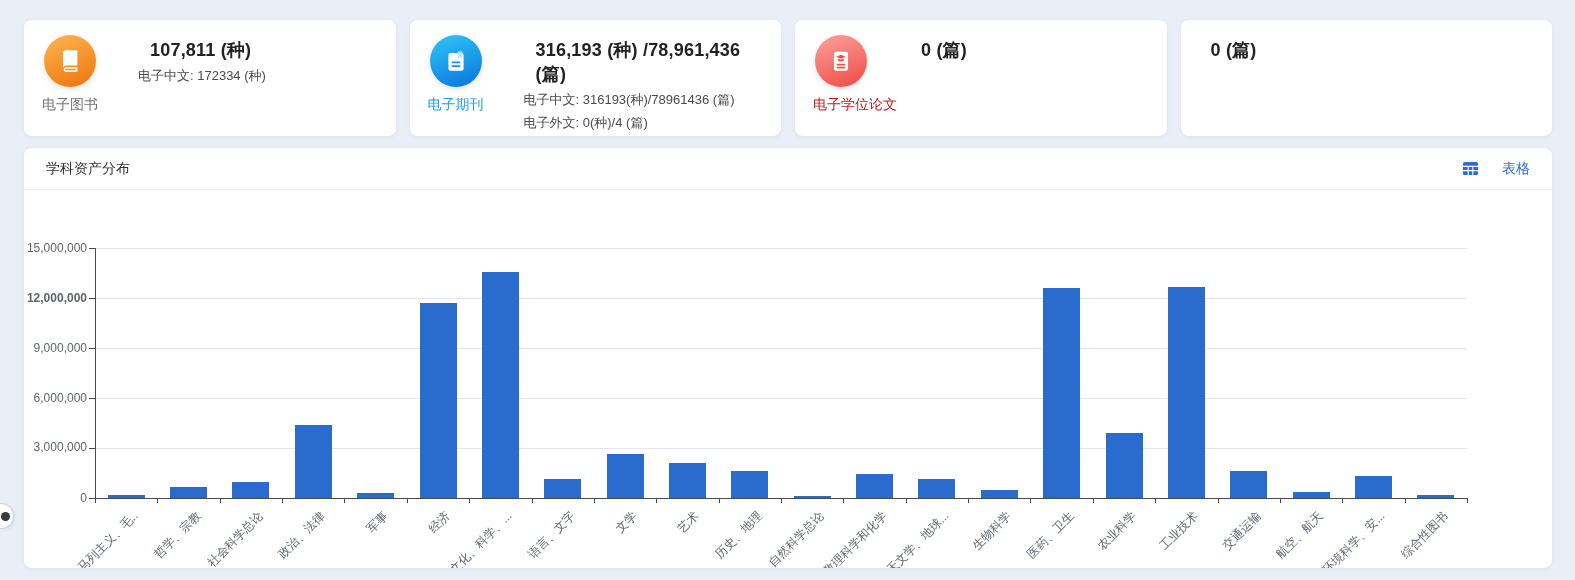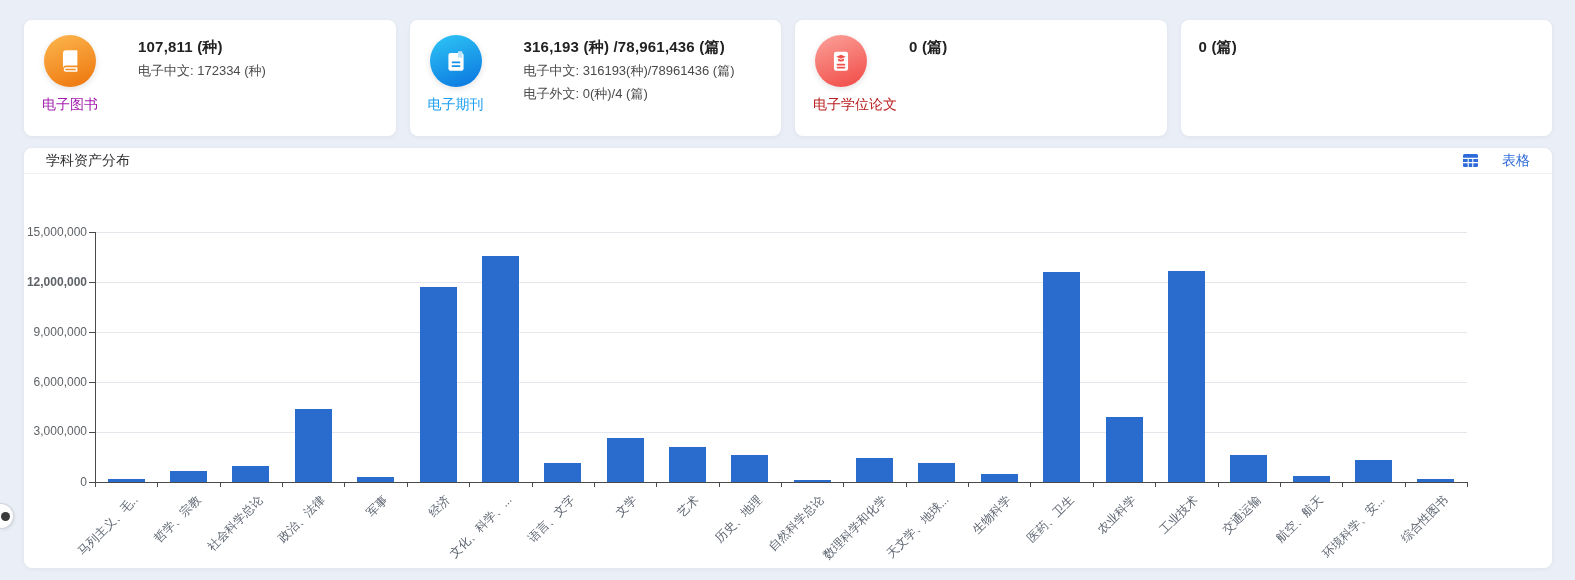--- a/index.html
+++ b/index.html
@@ -11,28 +11,28 @@
   .cards-row { position:absolute; left:24px; top:20px; width:1528px; height:116px;
     display:flex; gap:14px; }
   .card { flex:1; background:#fff; border-radius:8px; padding:15px 18px 10px 18px;
     box-shadow:0 1px 4px rgba(40,70,130,.07); display:flex; align-items:flex-start; }
   .card-left { display:flex; flex-direction:column; align-items:flex-start; width:96px; flex:0 0 auto; }
   .icon-circle { width:52px; height:52px; border-radius:50%; display:flex;
     align-items:center; justify-content:center; margin-left:2px;
     box-shadow:0 2px 6px rgba(0,0,0,.12); }
   .card-label { margin-top:9px; font-size:14px; white-space:nowrap; }
   .card-right { padding-top:3px; min-width:0; }
-  .card-title { font-size:15px; font-weight:bold; color:#222; letter-spacing:.2px; }
+  .card-title { font-size:18px; font-weight:bold; color:#222; letter-spacing:.2px;margin-left:12px; }
   .card-line  { font-size:13px; color:#4a4a4a; margin-top:5px; line-height:1.35; white-space:nowrap; }
 
   
   .panel { position:absolute; left:24px; top:148px; width:1528px; height:420px;
     background:#fff; border-radius:8px; box-shadow:0 1px 4px rgba(40,70,130,.07);
     overflow:hidden; }
-  .panel-header { height:26px; display:flex; align-items:center; padding:10px 22px;
+  .panel-header { height:42px; display:flex; align-items:center; padding:10px 22px;
     border-bottom:1px solid #eef0f5; }
   .panel-title { font-size:14px; color:#303133; font-weight:500; }
   .table-btn { margin-left:auto; display:flex; align-items:center; gap:6px;
     font-size:14px; cursor:pointer; }
   .chart-body { position:relative; height:377px; }
 
   .grid  { position:absolute; height:1px; background:#e4e7ec; }
   .vaxis { position:absolute; width:1px; background:#4a4a4a; }
   .haxis { position:absolute; height:1px; background:#4a4a4a; }
   .ytick { position:absolute; width:6px; height:1px; background:#4a4a4a; }
@@ -55,21 +55,21 @@
 <div class="cards-row">
 
   <div class="card">
     <div class="card-left">
       <div class="icon-circle" style="background: linear-gradient(160deg, rgb(251, 177, 74) 8%, rgb(238, 122, 16) 92%);">
         <svg width="26" height="26" viewBox="0 0 24 24">
           <path fill="#fff" d="M5.5 5A3 3 0 0 1 8.5 2H18a.8.8 0 0 1 .8.8v13.4H8.3a2.8 2.8 0 0 0-2.8 2.3z"></path>
           <path fill="#fff" d="M8.3 17.7h10.5v3.5a.8.8 0 0 1-.8.8H8.3a2.15 2.15 0 0 1 0-4.3zm0 1.4a.75.75 0 0 0 0 1.5h9v-1.5z"></path>
         </svg>
       </div>
-      <div class="card-label" style="color: #a21caf;">电子图书</div>
+      <div class="card-label" style="color: #737373;">电子图书</div>
     </div>
     <div class="card-right">
       <div class="card-title">107,811  (种)</div>
       <div class="card-line">电子中文:  172334  (种)</div>
     </div>
   </div>
 
   <div class="card">
     <div class="card-left">
       <div class="icon-circle" style="background: linear-gradient(160deg, rgb(44, 192, 244) 8%, rgb(12, 122, 224) 92%);">

